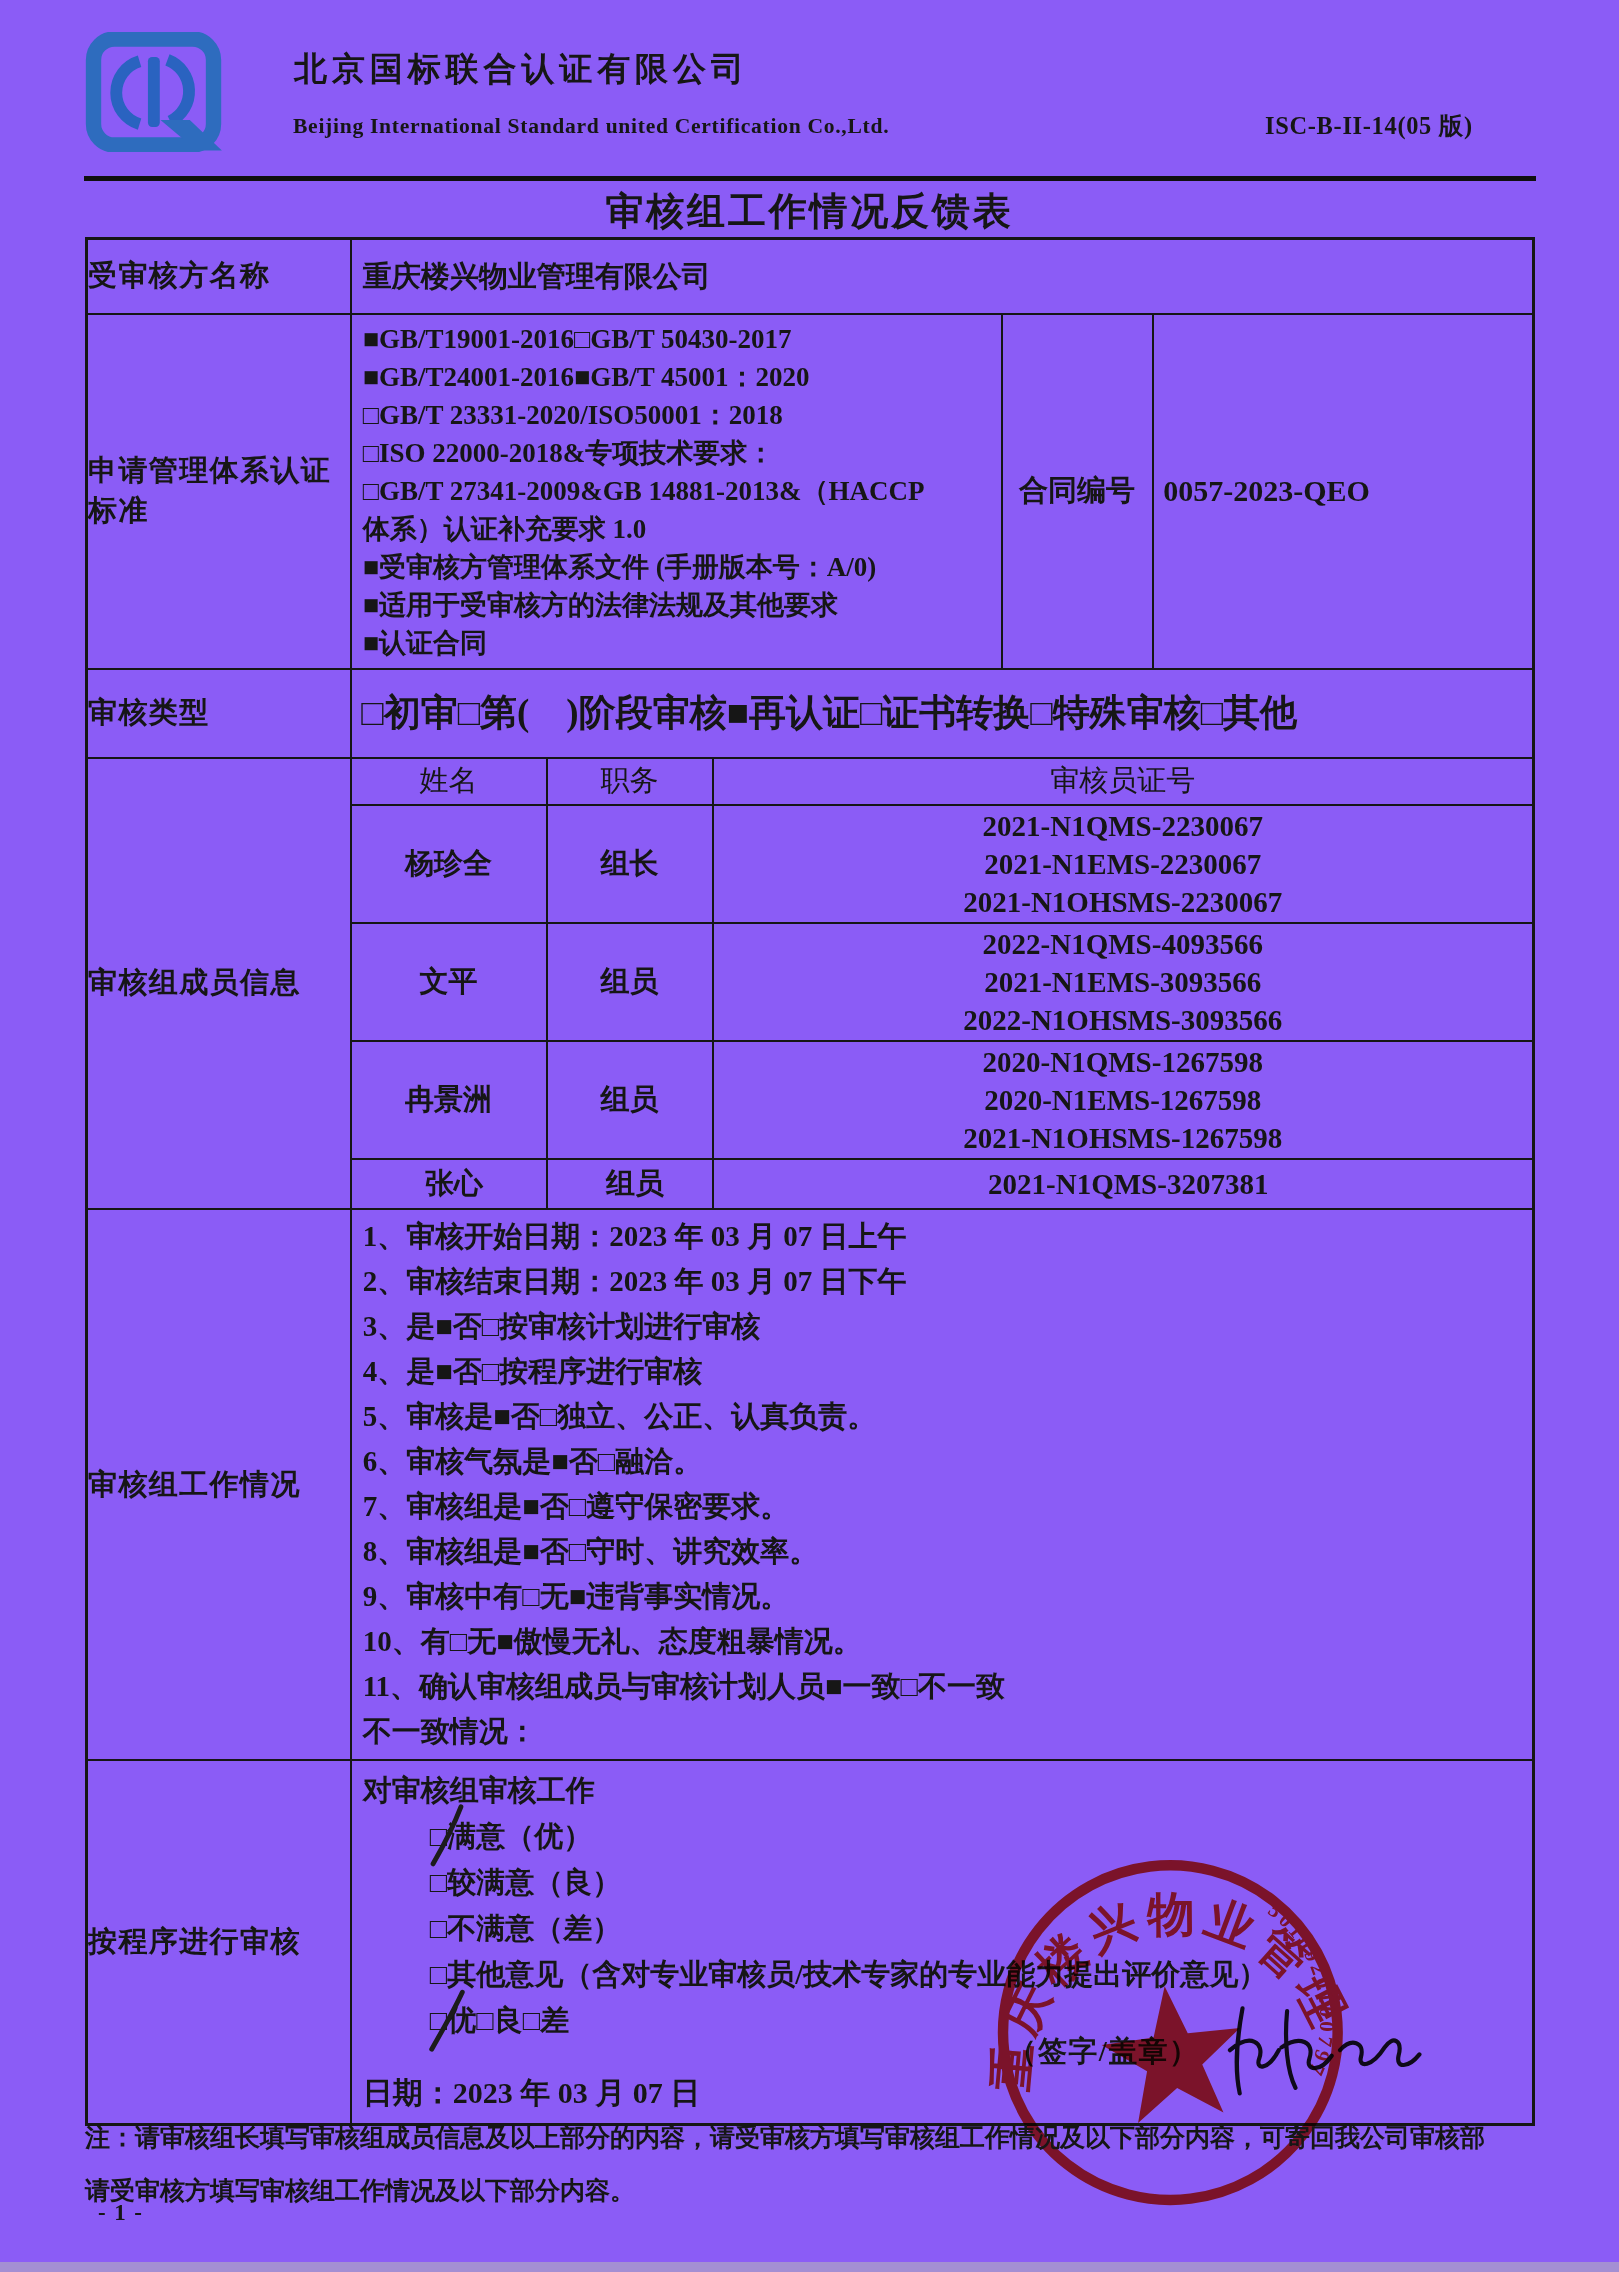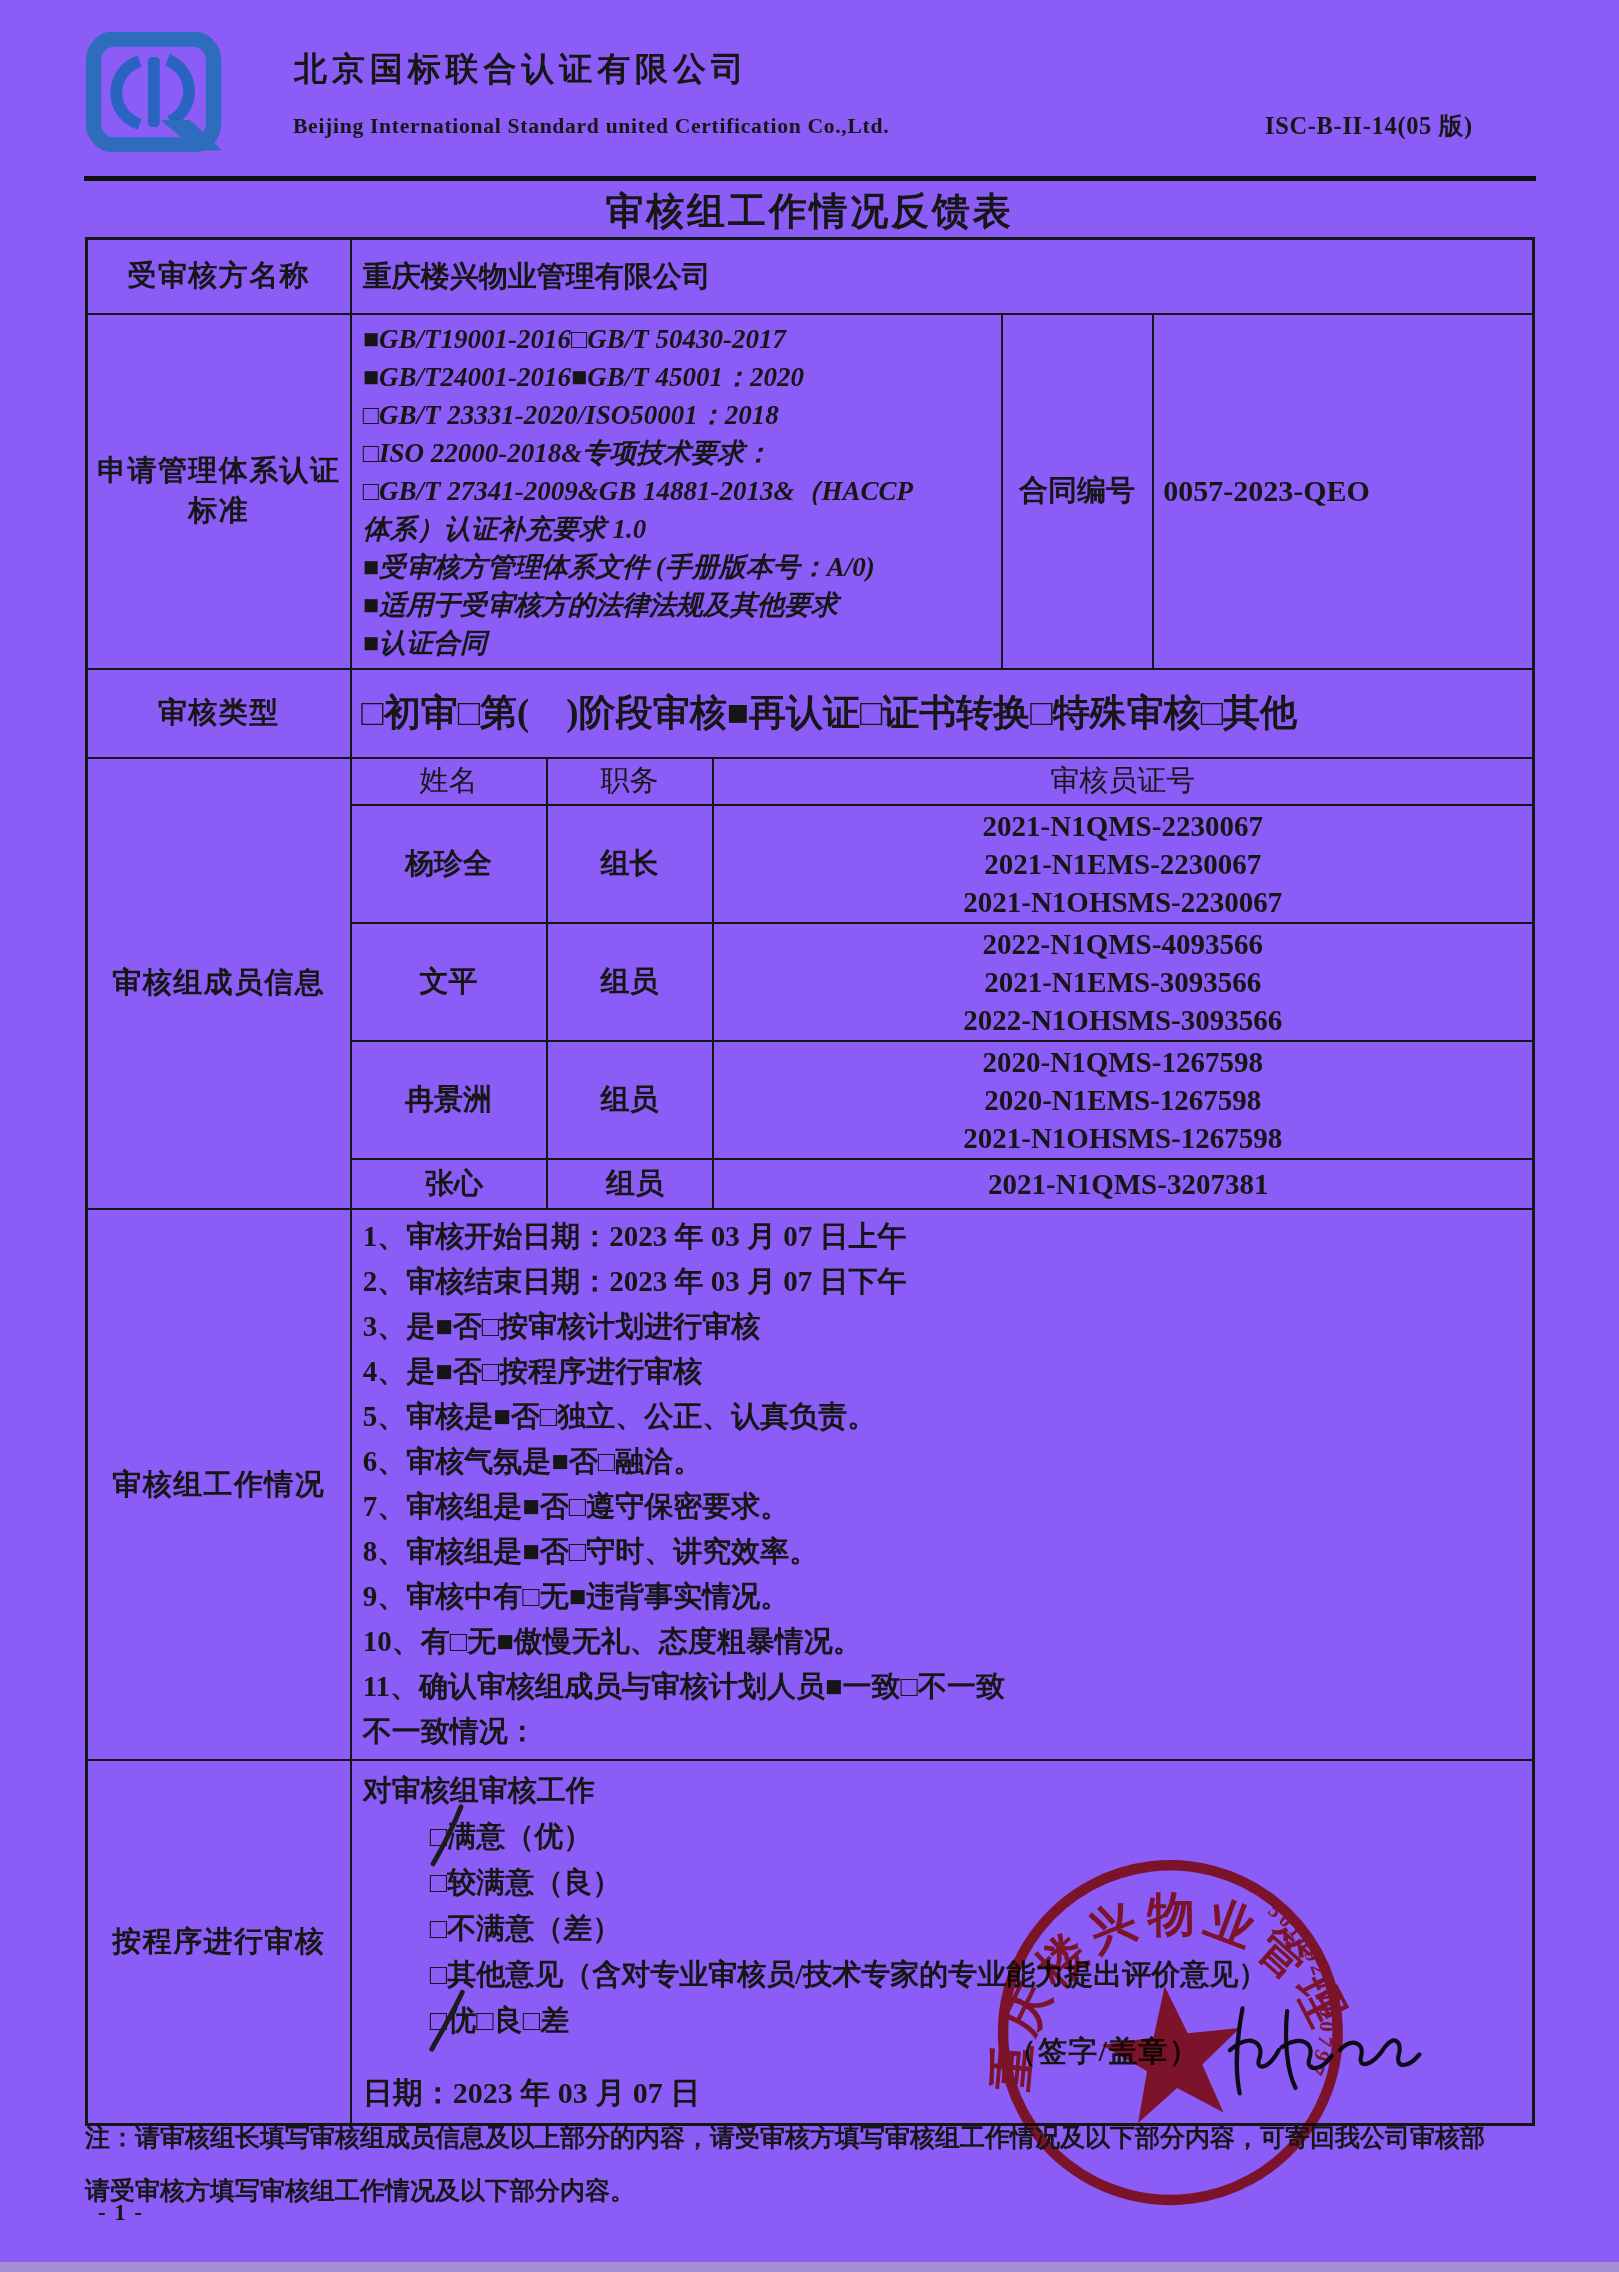--- a/index.html
+++ b/index.html
@@ -15,25 +15,25 @@
   .co-en{position:absolute;left:208px;top:82px;font-size:21.6px;font-weight:700;letter-spacing:0.7px;}
   .form-no{position:absolute;left:1180px;top:78px;font-size:24.4px;font-weight:600;letter-spacing:0.7px;}
   .rule{position:absolute;left:84px;top:176px;width:1452px;height:4.9px;background:#101010;}
   .title{position:absolute;left:0;top:186px;width:1619px;text-align:center;
          font-size:38px;font-weight:700;letter-spacing:2.8px;margin:0;}
   
   table.main{position:absolute;left:85px;top:237px;width:1450px;border-collapse:collapse;
              table-layout:fixed;}
   table.main>tbody>tr>td{border:2.1px solid #161616;vertical-align:middle;padding:0;}
   table.main{border:3.5px solid #161616;}
-  td.rowlabel{font-size:29px;font-weight:700;text-align:center;letter-spacing:1.4px;}
+  td.rowlabel{font-size:29px;font-weight:700;text-align:left;letter-spacing:1.4px;}
   .cell-pad{padding:5.6px 11.2px;}
   .auditee-val{font-size:29px;font-weight:600;vertical-align:top;}
   .auditee-val .cell-pad{padding-top:7px;}
-  .std-line{font-size:27px;font-weight:600;line-height:38px;white-space:nowrap;font-style:italic;}
+  .std-line{font-size:27px;font-weight:600;line-height:38px;white-space:nowrap;}
   .contract-label{font-size:29px;font-weight:700;text-align:center;}
   .contract-value{font-size:30px;font-weight:600;text-align:left;padding-left:9.8px !important;}
   .audit-type{font-size:37px;font-weight:600;padding-left:9.8px !important;}
   
   td.members-wrap{padding:0;vertical-align:top;}
   table.members{width:100%;border-collapse:collapse;table-layout:fixed;}
   table.members td,table.members th{border:2.1px solid #161616;font-weight:600;}
   table.members tr>*:first-child{border-left:none;}
   table.members tr>*:last-child{border-right:none;}
   table.members tr:first-child>*{border-top:none;}

